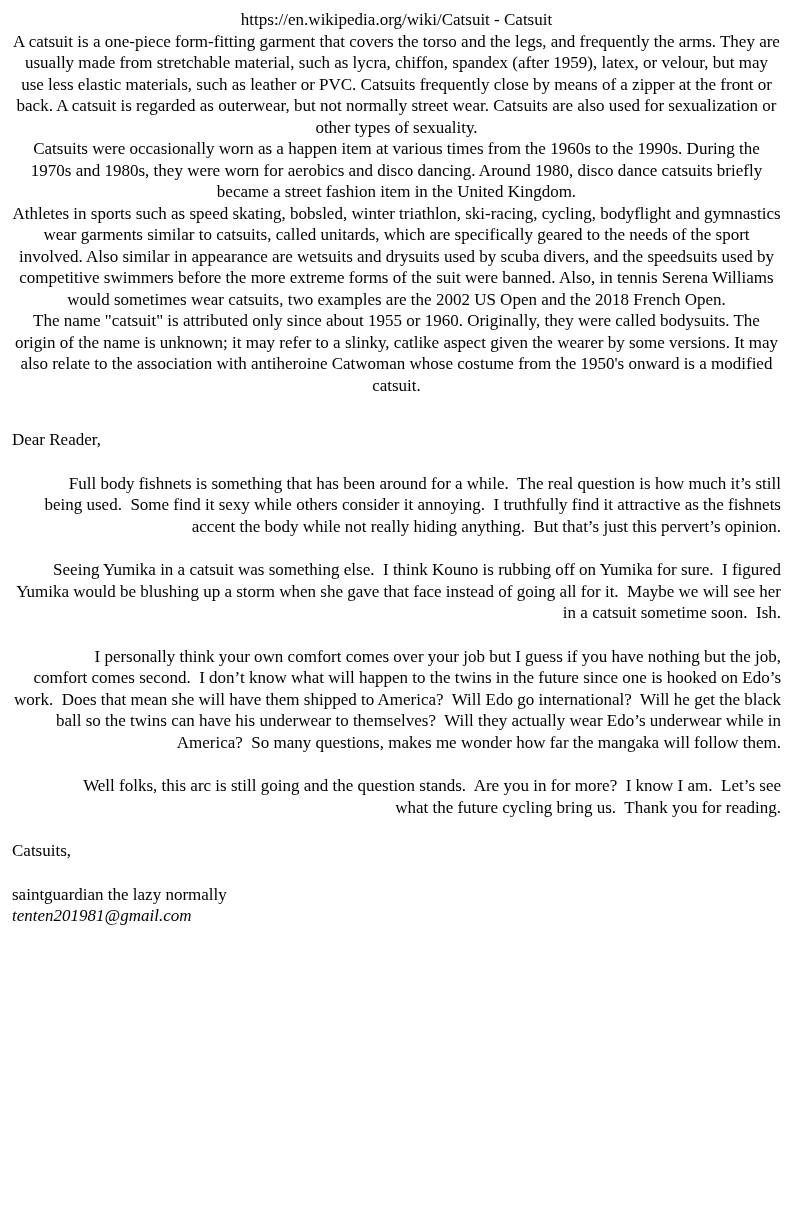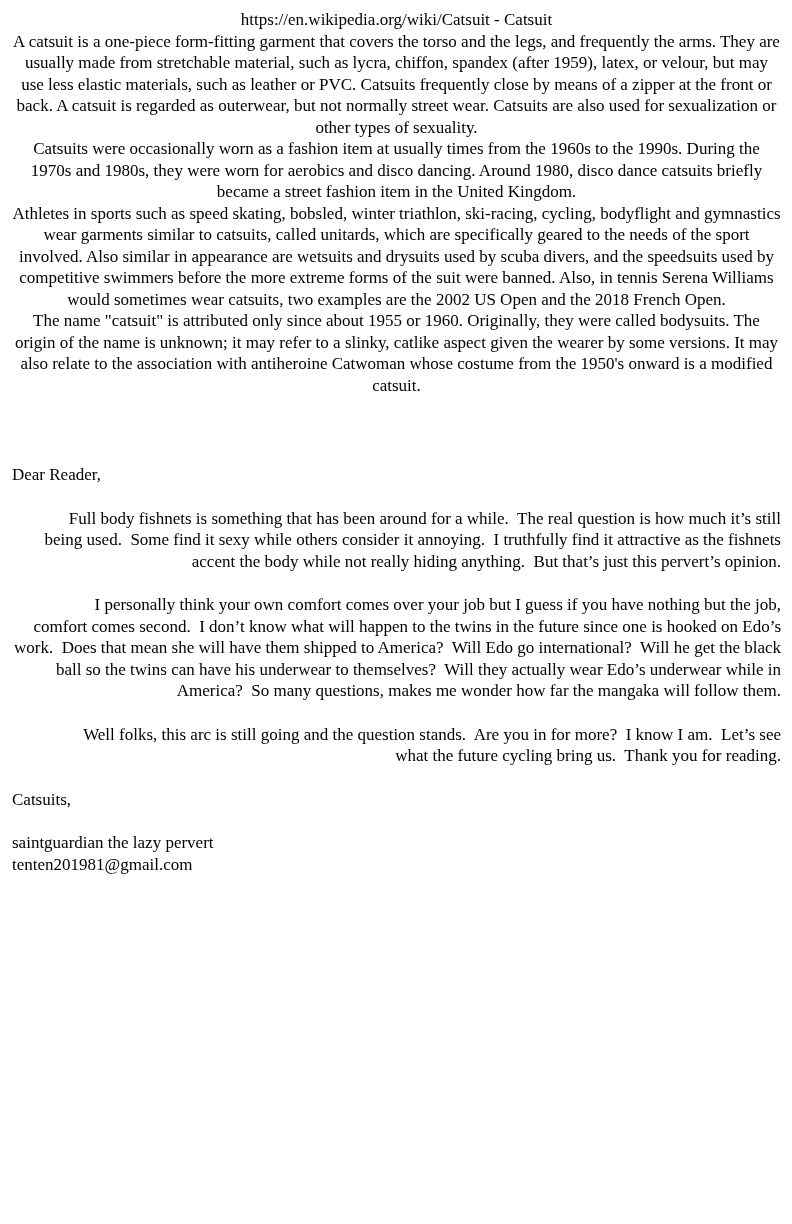--- a/index.html
+++ b/index.html
@@ -22,21 +22,21 @@
     height: 1224px;
     padding: 9px 11px 0 12px;
   }
   .wiki-block {
     text-align: center;
   }
   .wiki-block p {
     margin: 0;
   }
   .letter {
-    margin-top: 68px;
+    margin-top: 33px;
     text-align: left;
   }
   .letter p {
     margin: 0;
     white-space: pre-wrap;
   }
   .letter .greeting {
     margin: 0;
   }
   .letter .letter-p {
@@ -45,38 +45,40 @@
     text-align: right;
   }
   .letter .closing {
     margin-top: 22px;
   }
   .letter .sig-name {
     margin-top: 22px;
   }
   .letter .sig-email {
     margin-top: 0;
+    font-style: italic;
   }
 </style>
 </head>
 <body>
 
 <div class="page">
 
   <div class="wiki-block">
     <p>https://en.wikipedia.org/wiki/Catsuit - Catsuit</p>
     <p>A catsuit is a one-piece form-fitting garment that covers the torso and the legs, and frequently the arms. They are usually made from stretchable material, such as lycra, chiffon, spandex (after 1959), latex, or velour, but may use less elastic materials, such as leather or PVC. Catsuits frequently close by means of a zipper at the front or back. A catsuit is regarded as outerwear, but not normally street wear. Catsuits are also used for sexualization or other types of sexuality.</p>
-    <p>Catsuits were occasionally worn as a fashion item at usually times from the 1960s to the 1990s. During the 1970s and 1980s, they were worn for aerobics and disco dancing. Around 1980, disco dance catsuits briefly became a street fashion item in the United Kingdom.</p>
+    <p>Catsuits were occasionally worn as a happen item at various times from the 1960s to the 1990s. During the 1970s and 1980s, they were worn for aerobics and disco dancing. Around 1980, disco dance catsuits briefly became a street fashion item in the United Kingdom.</p>
     <p>Athletes in sports such as speed skating, bobsled, winter triathlon, ski-racing, cycling, bodyflight and gymnastics wear garments similar to catsuits, called unitards, which are specifically geared to the needs of the sport involved. Also similar in appearance are wetsuits and drysuits used by scuba divers, and the speedsuits used by competitive swimmers before the more extreme forms of the suit were banned. Also, in tennis Serena Williams would sometimes wear catsuits, two examples are the 2002 US Open and the 2018 French Open.</p>
     <p>The name "catsuit" is attributed only since about 1955 or 1960. Originally, they were called bodysuits. The origin of the name is unknown; it may refer to a slinky, catlike aspect given the wearer by some versions. It may also relate to the association with antiheroine Catwoman whose costume from the 1950's onward is a modified catsuit.</p>
   </div>
 
   <div class="letter">
     <p class="greeting">Dear Reader,</p>
     <p class="letter-p">Full body fishnets is something that has been around for a while.  The real question is how much it’s still being used.  Some find it sexy while others consider it annoying.  I truthfully find it attractive as the fishnets accent the body while not really hiding anything.  But that’s just this pervert’s opinion.</p>
+    <p class="letter-p">Seeing Yumika in a catsuit was something else.  I think Kouno is rubbing off on Yumika for sure.  I figured Yumika would be blushing up a storm when she gave that face instead of going all for it.  Maybe we will see her in a catsuit sometime soon.  Ish.</p>
     <p class="letter-p">I personally think your own comfort comes over your job but I guess if you have nothing but the job, comfort comes second.  I don’t know what will happen to the twins in the future since one is hooked on Edo’s work.  Does that mean she will have them shipped to America?  Will Edo go international?  Will he get the black ball so the twins can have his underwear to themselves?  Will they actually wear Edo’s underwear while in America?  So many questions, makes me wonder how far the mangaka will follow them.</p>
     <p class="letter-p">Well folks, this arc is still going and the question stands.  Are you in for more?  I know I am.  Let’s see what the future cycling bring us.  Thank you for reading.</p>
     <p class="closing">Catsuits,</p>
-    <p class="sig-name">saintguardian the lazy pervert</p>
+    <p class="sig-name">saintguardian the lazy normally</p>
     <p class="sig-email">tenten201981@gmail.com</p>
   </div>
 
 </div>
 
 </body></html>

